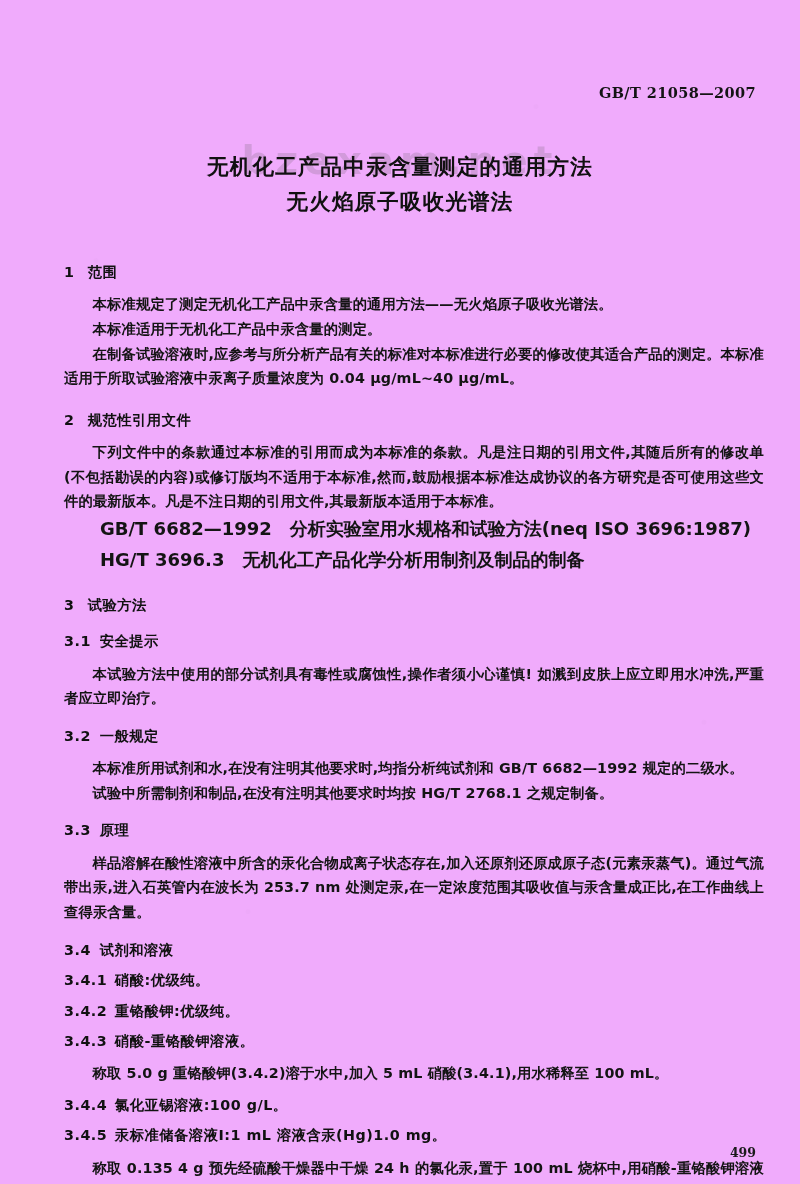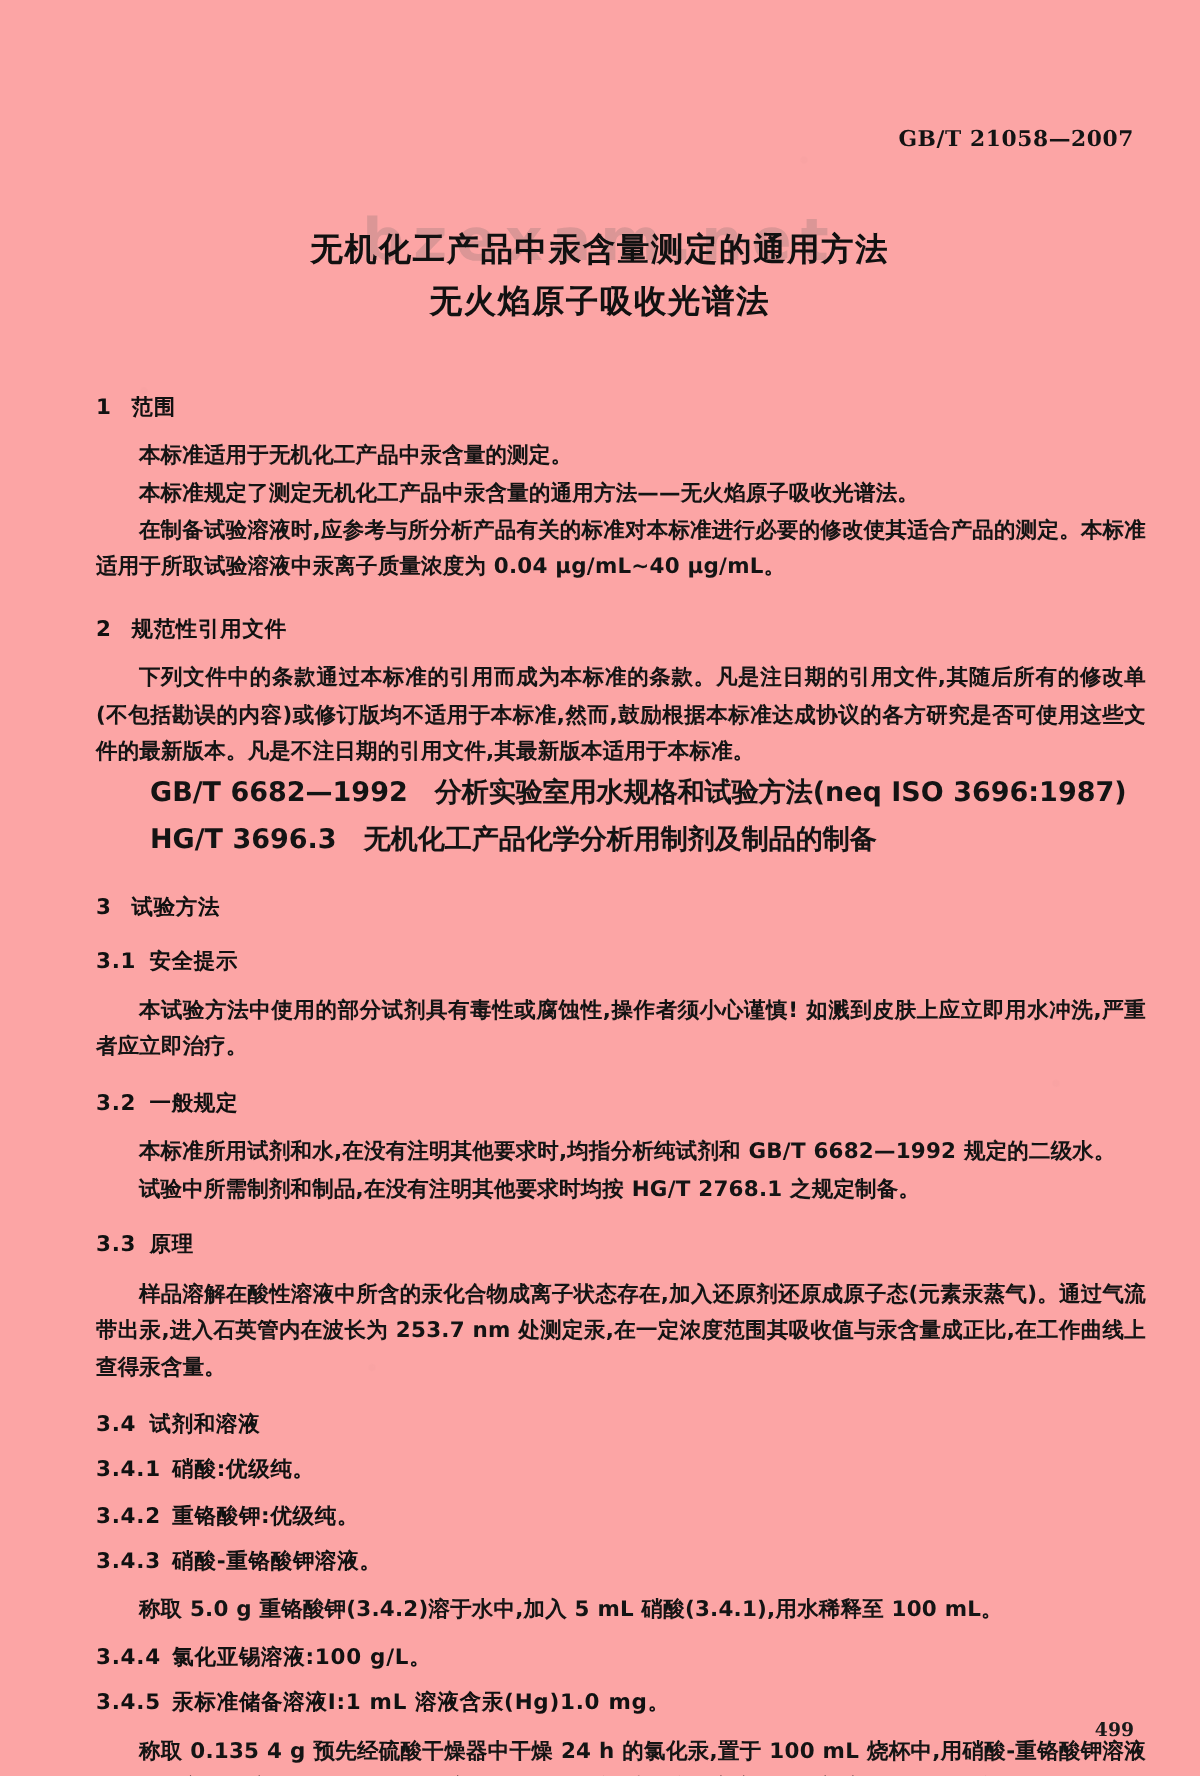--- a/index.html
+++ b/index.html
@@ -4,21 +4,21 @@
 <style>
   html, body {
     margin: 0;
     padding: 0;
     background: #ffffff;
   }
   .page {
     position: relative;
     width: 800px;
     height: 1184px;
-    background: #fca5a5;
+    background: #f0abfc;
     overflow: hidden;
     font-family: "DejaVu Sans", "Liberation Sans", sans-serif;
     color: #1a1a1a;
     box-sizing: border-box;
   }
   
   .paper-grain {
     position: absolute;
     inset: 0;
     background:
@@ -142,22 +142,22 @@
   <div class="watermark">bzexam.net</div>
 
   <div class="title-block">
     <div class="doc-title">无机化工产品中汞含量测定的通用方法</div>
     <div class="doc-subtitle">无火焰原子吸收光谱法</div>
   </div>
 
   <div class="body-col" id="body-col">
       <div class="sec-head"><span class="num">1</span><span> 范围</span></div>
       <div class="gap-sm"></div>
+      <p class="para indent">本标准规定了测定无机化工产品中汞含量的通用方法——无火焰原子吸收光谱法。</p>
       <p class="para indent">本标准适用于无机化工产品中汞含量的测定。</p>
-      <p class="para indent">本标准规定了测定无机化工产品中汞含量的通用方法——无火焰原子吸收光谱法。</p>
       <p class="para indent">在制备试验溶液时,应参考与所分析产品有关的标准对本标准进行必要的修改使其适合产品的测定。本标准适用于所取试验溶液中汞离子质量浓度为 0.04 µg/mL~40 µg/mL。</p>
       <div class="gap-lg"></div>
       <div class="sec-head"><span class="num">2</span><span> 规范性引用文件</span></div>
       <div class="gap-sm"></div>
       <p class="para indent">下列文件中的条款通过本标准的引用而成为本标准的条款。凡是注日期的引用文件,其随后所有的修改单(不包括勘误的内容)或修订版均不适用于本标准,然而,鼓励根据本标准达成协议的各方研究是否可使用这些文件的最新版本。凡是不注日期的引用文件,其最新版本适用于本标准。</p>
       <div class="ref-line">GB/T 6682—1992　分析实验室用水规格和试验方法(neq ISO 3696:1987)</div>
       <div class="ref-line">HG/T 3696.3　无机化工产品化学分析用制剂及制品的制备</div>
       <div class="gap-lg"></div>
       <div class="sec-head"><span class="num">3</span><span> 试验方法</span></div>
       <div class="gap-md"></div>

